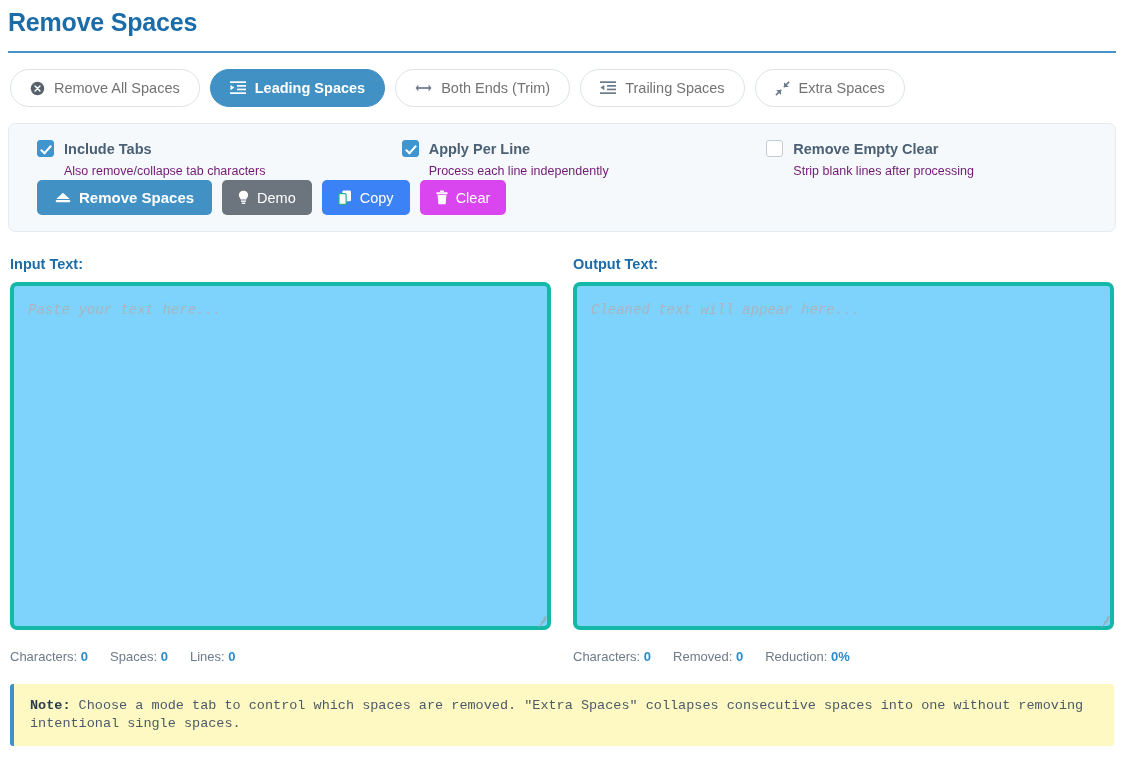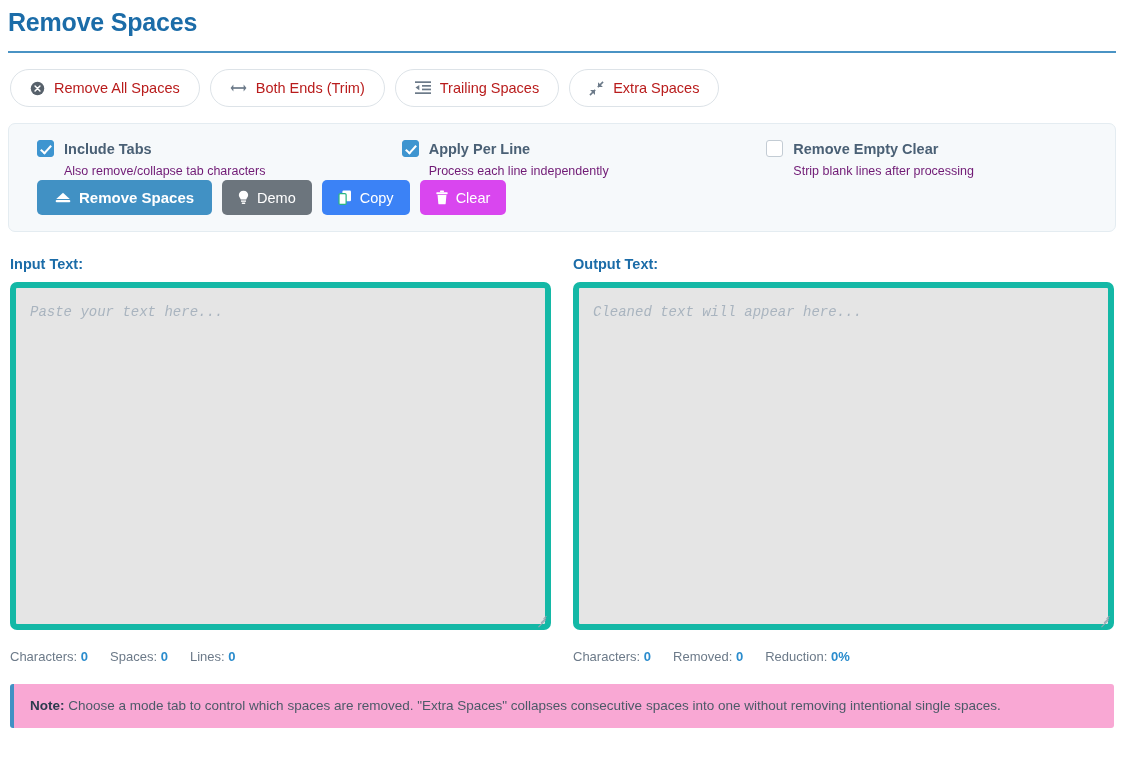--- a/index.html
+++ b/index.html
@@ -47,21 +47,21 @@
   }
   .tab {
     display: inline-flex;
     align-items: center;
     gap: 9px;
     height: 38px;
     padding: 0 19px;
     border: 1px solid #dde3e8;
     border-radius: 19px;
     background: #ffffff;
-    color: #b91c1c;
+    color: #737373;
     font-size: 14.5px;
     white-space: nowrap;
     cursor: pointer;
   }
   .tab.active {
     background: #4191c4;
     border-color: #4191c4;
     color: #ffffff;
     font-weight: 600;
   }
@@ -157,23 +157,23 @@
   .field-label {
     font-size: 14.5px;
     font-weight: bold;
     color: #1b6ca8;
     margin-bottom: 10px;
   }
   .ta-wrap { position: relative; }
   textarea.ta {
     width: 100%;
     height: 348px;
-    border: 6px solid #14b8a6;
+    border: 4px solid #14b8a6;
     border-radius: 7px;
-    background: #e5e5e5;
+    background: #7dd3fc;
     resize: none;
     padding: 16px 14px;
     font-family: "Liberation Mono", monospace;
     font-size: 14px;
     color: #445566;
     outline: none;
     display: block;
   }
   textarea.ta::placeholder {
     color: #a9b4bf;
@@ -205,27 +205,28 @@
     gap: 22px;
     margin-top: 19px;
     font-size: 13px;
     color: #6c7a89;
   }
   .stats b { color: #2a8ccd; font-weight: bold; }
 
   
   .note {
     margin: 20px 2px 0 2px;
-    background: #f9a8d4;
+    background: #fef9c3;
     border-left: 4px solid #4191c4;
     border-radius: 3px;
     padding: 13px 16px;
     font-size: 13.5px;
     color: #4c5a68;
     line-height: 1.35;
+    font-family: Liberation Mono, monospace;
   }
   .note b { color: #2b3c4d; font-weight: bold; }
 </style>
 </head>
 <body>
 
 <div class="page">
 
   <h1 class="page-title">Remove Spaces</h1>
   <div class="title-rule"></div>
@@ -235,20 +236,32 @@
     <div class="tab">
       <span class="ico">
         <svg width="15" height="15" viewBox="0 0 16 16">
           <circle cx="8" cy="8" r="7.2" fill="#57616b"></circle>
           <path d="M5.4 5.4 L10.6 10.6 M10.6 5.4 L5.4 10.6" stroke="#ffffff" stroke-width="1.6" stroke-linecap="round"></path>
         </svg>
       </span>
       <span>Remove All Spaces</span>
     </div>
 
+    <div class="tab active">
+      <span class="ico">
+        <svg width="16" height="14" viewBox="0 0 16 14">
+          <rect x="0" y="0.3" width="16" height="1.7" fill="#ffffff"></rect>
+          <rect x="7" y="4" width="9" height="1.7" fill="#ffffff"></rect>
+          <rect x="7" y="7.6" width="9" height="1.7" fill="#ffffff"></rect>
+          <rect x="0" y="11.3" width="16" height="1.7" fill="#ffffff"></rect>
+          <path d="M0.5 4 L4.3 6.6 L0.5 9.2 Z" fill="#ffffff"></path>
+        </svg>
+      </span>
+      <span>Leading Spaces</span>
+    </div>
 
     <div class="tab">
       <span class="ico">
         <svg width="17" height="12" viewBox="0 0 18 12">
           <path d="M3.6 2.2 L0.6 6 L3.6 9.8 Z" fill="#6c7a89"></path>
           <path d="M14.4 2.2 L17.4 6 L14.4 9.8 Z" fill="#6c7a89"></path>
           <rect x="2.6" y="5.1" width="12.8" height="1.8" fill="#6c7a89"></rect>
         </svg>
       </span>
       <span>Both Ends (Trim)</span>

